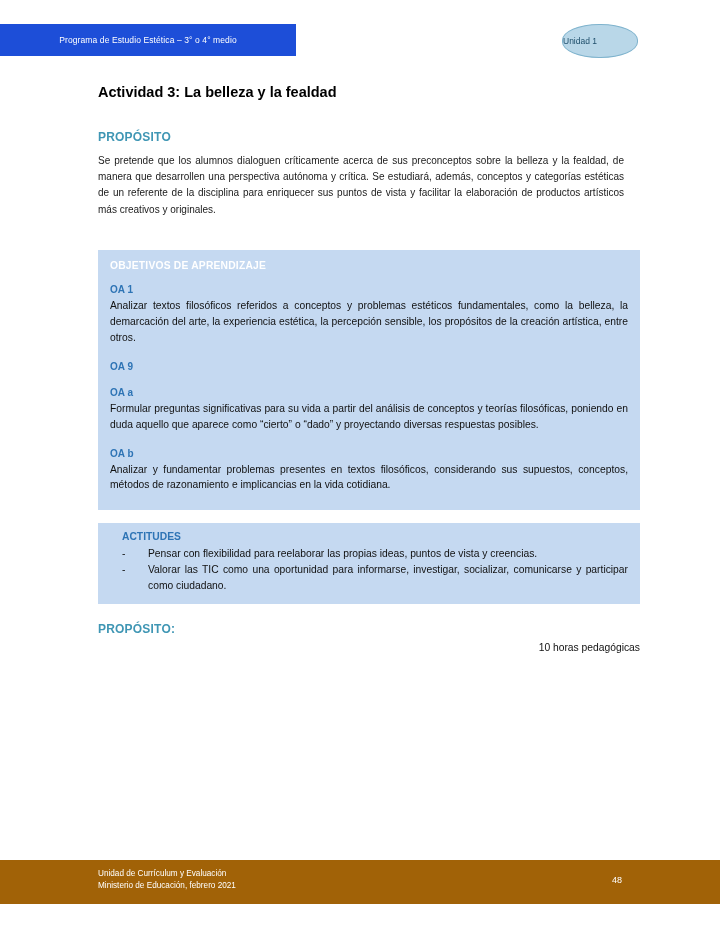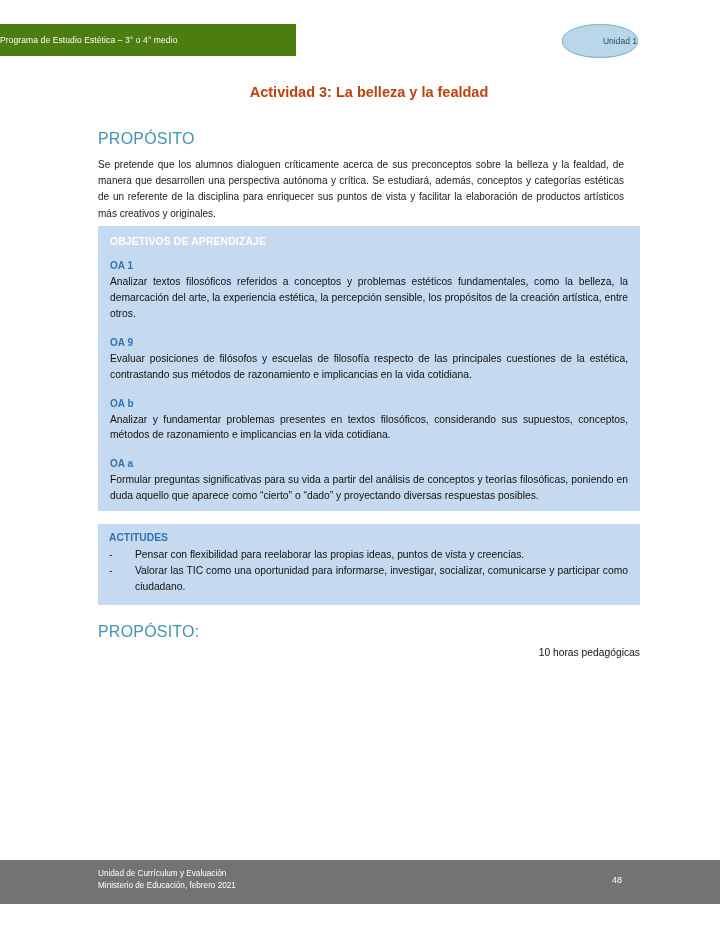--- a/index.html
+++ b/index.html
@@ -23,89 +23,88 @@
     left: 0;
     width: 100%;
     height: 32px;
   }
   .header-band {
     position: absolute;
     left: 0;
     top: 0;
     width: 296px;
     height: 32px;
-    background: #4d7c0f;
+    background: #1d4ed8;
     display: flex;
     align-items: center;
-    justify-content: flex-start;
+    justify-content: center;
   }
   .header-band-text {
     color: #ffffff;
     font-size: 8.5px;
     letter-spacing: 0.1px;
     white-space: nowrap;
   }
   .unit-pill {
     position: absolute;
     right: 82px;
     top: 0;
     width: 74px;
     height: 32px;
     border-radius: 37px / 16px;
     background: #b9d7e8;
     border: 1px solid #7fb3cd;
     display: flex;
     align-items: center;
-    justify-content: flex-end;
+    justify-content: flex-start;
   }
   .unit-pill-text {
     color: #1f4f6b;
     font-size: 8.5px;
   }
 
   
   .content {
     position: absolute;
     left: 98px;
     top: 0;
     width: 542px;
   }
 
   .doc-title {
     margin-top: 84px;
-    text-align: center;
-    color: #c2410c;
+    color: #000000;
     font-size: 14.5px;
     font-weight: bold;
   }
 
   .section-label {
     color: #3f96b4;
-    font-weight: normal;
-    font-size: 16px;
+    font-weight: bold;
+    font-size: 12px;
     letter-spacing: 0.2px;
   }
 
   .purpose-label {
     margin-top: 30px;
   }
 
   p.body-text {
     margin: 9px 16px 0 0;
     font-size: 10px;
     line-height: 1.62;
     text-align: justify;
     color: #1a1a1a;
   }
 
   
   .oa-box {
-    margin-top: 4px;
+    margin-top: 32px;
     background: #c5d9f1;
-    padding: 10px 12px 7px 12px;
+    padding: 10px 12px 17px 12px;
   }
   .oa-box-title {
     color: #ffffff;
     font-weight: bold;
     font-size: 10.3px;
     letter-spacing: 0.2px;
     margin-bottom: 13px;
   }
   .oa-code {
     color: #2e74b5;
@@ -122,21 +121,21 @@
     line-height: 1.55;
     text-align: justify;
     color: #111111;
     margin: 0;
   }
 
   
   .att-box {
     margin-top: 13px;
     background: #c5d9f1;
-    padding: 8px 12px 10px 11px;
+    padding: 8px 12px 10px 24px;
   }
   .att-title {
     color: #2e74b5;
     font-weight: bold;
     font-size: 10.3px;
     margin-bottom: 4px;
   }
   .att-list {
     margin: 0;
     padding: 0;
@@ -169,21 +168,21 @@
     text-align: right;
   }
 
   
   .footer {
     position: absolute;
     left: 0;
     bottom: 28px;
     width: 100%;
     height: 44px;
-    background: #737373;
+    background: #a16207;
   }
   .footer-inner {
     position: absolute;
     left: 98px;
     top: 8px;
     width: 542px;
     display: flex;
     justify-content: space-between;
     align-items: flex-start;
   }
@@ -222,31 +221,30 @@
   <div class="oa-box">
     <div class="oa-box-title">OBJETIVOS DE APRENDIZAJE</div>
 
     <div class="oa-item">
       <div class="oa-code">OA 1</div>
       <p class="oa-text">Analizar textos filosóficos referidos a conceptos y problemas estéticos fundamentales, como la belleza, la demarcación del arte, la experiencia estética, la percepción sensible, los propósitos de la creación artística, entre otros.</p>
     </div>
 
     <div class="oa-item">
       <div class="oa-code">OA 9</div>
-      <p class="oa-text">Evaluar posiciones de filósofos y escuelas de filosofía respecto de las principales cuestiones de la estética, contrastando sus métodos de razonamiento e implicancias en la vida cotidiana.</p>
+    </div>
+
+    <div class="oa-item">
+      <div class="oa-code">OA a</div>
+      <p class="oa-text">Formular preguntas significativas para su vida a partir del análisis de conceptos y teorías filosóficas, poniendo en duda aquello que aparece como “cierto” o “dado” y proyectando diversas respuestas posibles.</p>
     </div>
 
     <div class="oa-item">
       <div class="oa-code">OA b</div>
       <p class="oa-text">Analizar y fundamentar problemas presentes en textos filosóficos, considerando sus supuestos, conceptos, métodos de razonamiento e implicancias en la vida cotidiana.</p>
-    </div>
-
-    <div class="oa-item">
-      <div class="oa-code">OA a</div>
-      <p class="oa-text">Formular preguntas significativas para su vida a partir del análisis de conceptos y teorías filosóficas, poniendo en duda aquello que aparece como “cierto” o “dado” y proyectando diversas respuestas posibles.</p>
     </div>
   </div>
 
   <div class="att-box">
     <div class="att-title">ACTITUDES</div>
     <div class="att-list">
       <div class="att-row">
         <span class="att-dash">-</span>
         <span class="att-item-text">Pensar con flexibilidad para reelaborar las propias ideas, puntos de vista y creencias.</span>
       </div>

